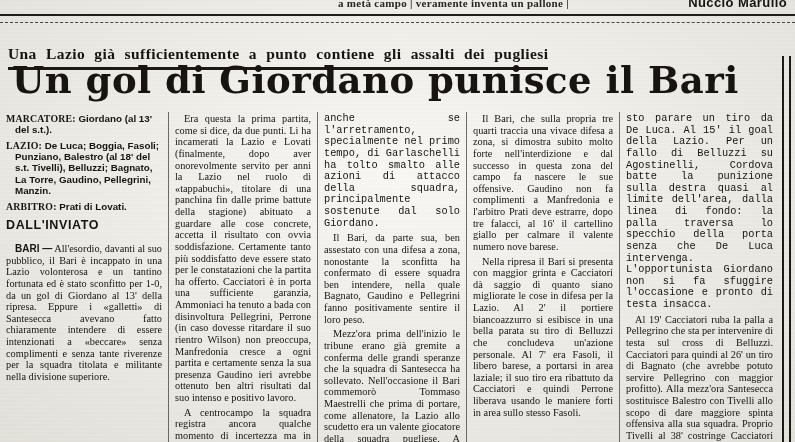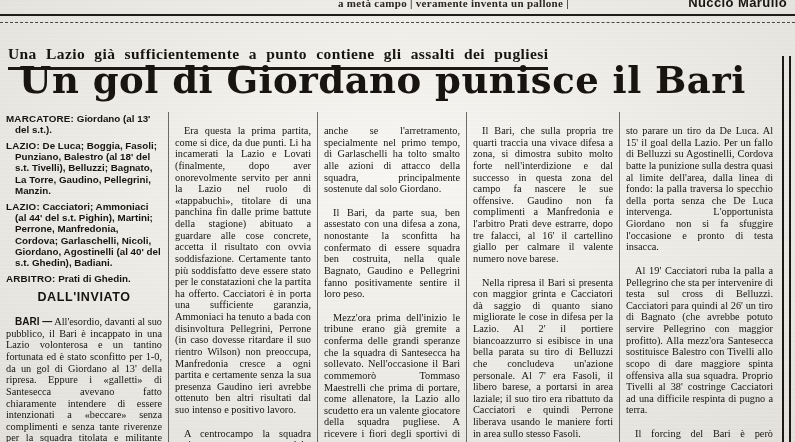--- a/index.html
+++ b/index.html
@@ -20,44 +20,44 @@
   .rule-a { position:absolute; top:14px; left:0; right:0; border-top:2px solid #211d19; }
   .rule-b { position:absolute; top:22px; left:0; right:0; border-top:1px dashed #4a443d; }
   
   .kicker {
     position:absolute; top:45px; left:8px; width:fit-content; padding-bottom:4px;
     border-bottom:3px solid #1d1915;
     font-size:15.5px; font-weight:bold; letter-spacing:.4px; word-spacing:5px;
   }
   
   .headline {
-    position:absolute; top:58px; left:0; width:765px; text-align:center;
+    position:absolute; top:58px; left:12px; width:765px; text-align:left;
     font-family:"DejaVu Serif", serif; font-weight:bold; font-size:37px; letter-spacing:.5px;
     white-space:nowrap;
   }
   
   .edge-rule { position:absolute; top:56px; bottom:0; right:4px; width:5px;
     border-left:2px solid #1d1915; border-right:2px solid #1d1915; }
   
   .cols { position:absolute; top:112px; left:0; right:16px; bottom:0; display:flex; overflow:hidden; }
   .col { overflow:hidden; padding:1px 6px 0 6px; font-size:10.3px; line-height:1.13; text-align:justify; }
   .col + .col { border-left:1px solid rgba(40,36,30,.65); }
   .col-1 { width:156px; }
   .col-2 { width:136px; }
   .col-3 { width:136px; }
   .col-4 { width:140px; }
   .col-5 { flex:1; }
-  .col p { margin:12px 0 3px 0; text-indent:9px; }
-  .col p.cont { text-indent:0; }
+  .col p { margin:0 0 3px 0; text-indent:9px; }
+  .col p.cont { text-indent:0;font-family:Liberation Mono, monospace; }
   
   .match-entry { font-family:"Liberation Sans",sans-serif; font-weight:bold; font-size:9.8px; line-height:1.16;
     text-indent:-9px; padding-left:9px; margin-bottom:4px; text-align:left; }
-  .match-entry .lbl { letter-spacing:.2px; }
+  .match-entry .lbl { letter-spacing:.2px;font-family:Liberation Serif, serif; }
   .section-header { font-family:"Liberation Sans",sans-serif; font-weight:bold; font-size:12.5px;
-    text-align:center; letter-spacing:.6px; margin:6px 0 5px 0; text-indent:0; }
+    letter-spacing:.6px; margin:6px 0 11px 0; text-indent:0; }
   .lead { text-indent:0; }
   .lead .dateline { font-weight:bold; font-family:"Liberation Sans",sans-serif; font-size:10px; }
 </style>
 </head>
 <body>
 
 <div class="page">
 
   <div class="topstrip">
     <span class="frag">a metà campo | veramente inventa un pallone |</span>
@@ -78,39 +78,35 @@
     <div class="col col-1">
       <div class="match-entry">
         <span class="lbl">MARCATORE:</span>
         <span>Giordano (al 13' del s.t.).</span>
       </div>
       <div class="match-entry">
         <span class="lbl">LAZIO:</span>
         <span>De Luca; Boggia, Fasoli; Punziano, Balestro (al 18' del s.t. Tivelli), Belluzzi; Bagnato, La Torre, Gaudino, Pellegrini, Manzin.</span>
       </div>
       <div class="match-entry">
-        <span class="lbl">LAZIO:</span>
-        <span>Cacciatori; Ammoniaci (al 44' del s.t. Pighin), Martini; Perrone, Manfredonia, Cordova; Garlaschelli, Nicoli, Giordano, Agostinelli (al 40' del s.t. Ghedin), Badiani.</span>
-      </div>
-      <div class="match-entry">
         <span class="lbl">ARBITRO:</span>
-        <span>Prati di Ghedin.</span>
+        <span>Prati di Lovati.</span>
       </div>
       <div class="section-header">DALL'INVIATO</div>
       <p class="lead"><span class="dateline">BARI —</span><span> All'esordio, davanti al suo pubblico, il Bari è incappato in una Lazio volonterosa e un tantino fortunata ed è stato sconfitto per 1-0, da un gol di Giordano al 13' della ripresa. Eppure i «galletti» di Santesecca avevano fatto chiaramente intendere di essere intenzionati a «beccare» senza complimenti e senza tante riverenze per la squadra titolata e militante nella divisione superiore.</span></p>
     </div>
 
     <div class="col col-2">
       <p>Era questa la prima partita, come si dice, da due punti. Li ha incamerati la Lazio e Lovati (finalmente, dopo aver onorevolmente servito per anni la Lazio nel ruolo di «tappabuchi», titolare di una panchina fin dalle prime battute della stagione) abituato a guardare alle cose concrete, accetta il risultato con ovvia soddisfazione. Certamente tanto più soddisfatto deve essere stato per le constatazioni che la partita ha offerto. Cacciatori è in porta una sufficiente garanzia, Ammoniaci ha tenuto a bada con disinvoltura Pellegrini, Perrone (in caso dovesse ritardare il suo rientro Wilson) non preoccupa, Manfredonia cresce a ogni partita e certamente senza la sua presenza Gaudino ieri avrebbe ottenuto ben altri risultati dal suo intenso e positivo lavoro.</p>
       <p>A centrocampo la squadra registra ancora qualche momento di incertezza ma in generale Badiani, Agostinelli e Martini hanno dimostrato di essere sulla strada buona</p>
     </div>
 
     <div class="col col-3">
       <p class="cont">anche se l'arretramento, specialmente nel primo tempo, di Garlaschelli ha tolto smalto alle azioni di attacco della squadra, principalmente sostenute dal solo Giordano.</p>
-      <p>Il Bari, da parte sua, ben assestato con una difesa a zona, nonostante la sconfitta ha confermato di essere squadra ben costruita, nella quale Bagnato, Gaudino e Pellegrini fanno positivamente sentire il loro peso.</p>
+      <p>Il Bari, da parte sua, ben assestato con una difesa a zona, nonostante la sconfitta ha confermato di essere squadra ben intendere, nella quale Bagnato, Gaudino e Pellegrini fanno positivamente sentire il loro peso.</p>
       <p>Mezz'ora prima dell'inizio le tribune erano già gremite a conferma delle grandi speranze che la squadra di Santesecca ha sollevato. Nell'occasione il Bari commemorò Tommaso Maestrelli che prima di portare, come allenatore, la Lazio allo scudetto era un valente giocatore della squadra pugliese. A ricevere i fiori degli sportivi di Bari è la vedova signora Lina e i figli del compianto Tommaso. Si va alla battuta con palla alla Lazio. Il primo a fondo è di Ammoniaci e subito dopo Punziano, al limite dell'area, deve arrangiarsi</p>
     </div>
 
     <div class="col col-4">
       <p>Il Bari, che sulla propria tre quarti traccia una vivace difesa a zona, si dimostra subito molto forte nell'interdizione e dal successo in questa zona del campo fa nascere le sue offensive. Gaudino non fa complimenti a Manfredonia e l'arbitro Prati deve estrarre, dopo tre falacci, al 16' il cartellino giallo per calmare il valente numero nove barese.</p>
       <p>Nella ripresa il Bari si presenta con maggior grinta e Cacciatori dà saggio di quanto siano migliorate le cose in difesa per la Lazio. Al 2' il portiere biancoazzurro si esibisce in una bella parata su tiro di Belluzzi che concludeva un'azione personale. Al 7' era Fasoli, il libero barese, a portarsi in area laziale; il suo tiro era ribattuto da Cacciatori e quindi Perrone liberava usando le maniere forti in area sullo stesso Fasoli.</p>
 
     </div>
 
     <div class="col col-5">

